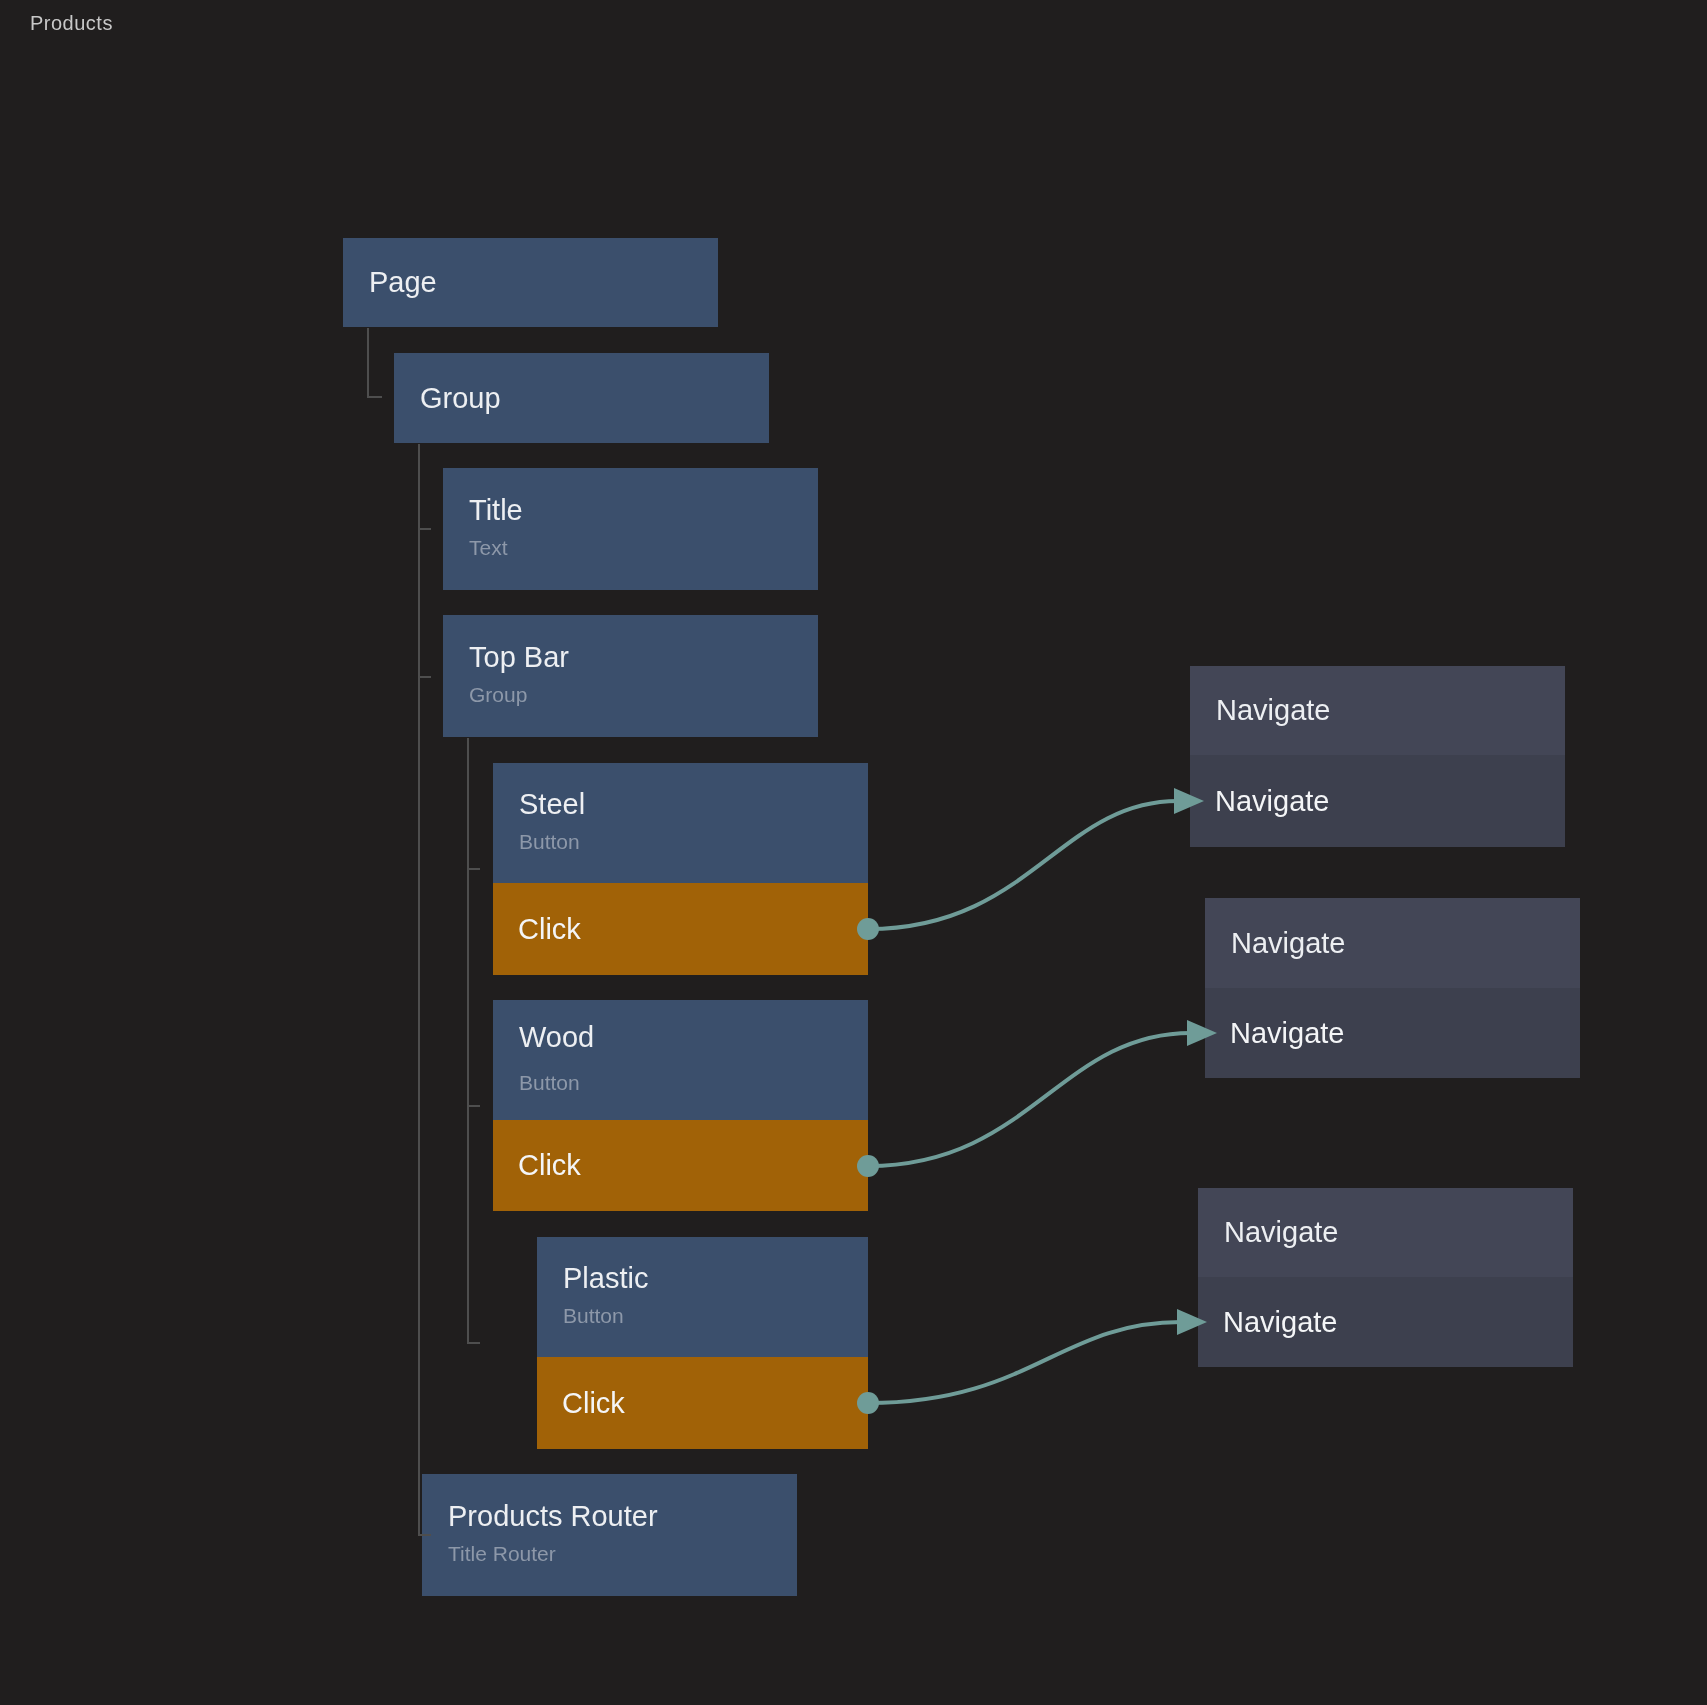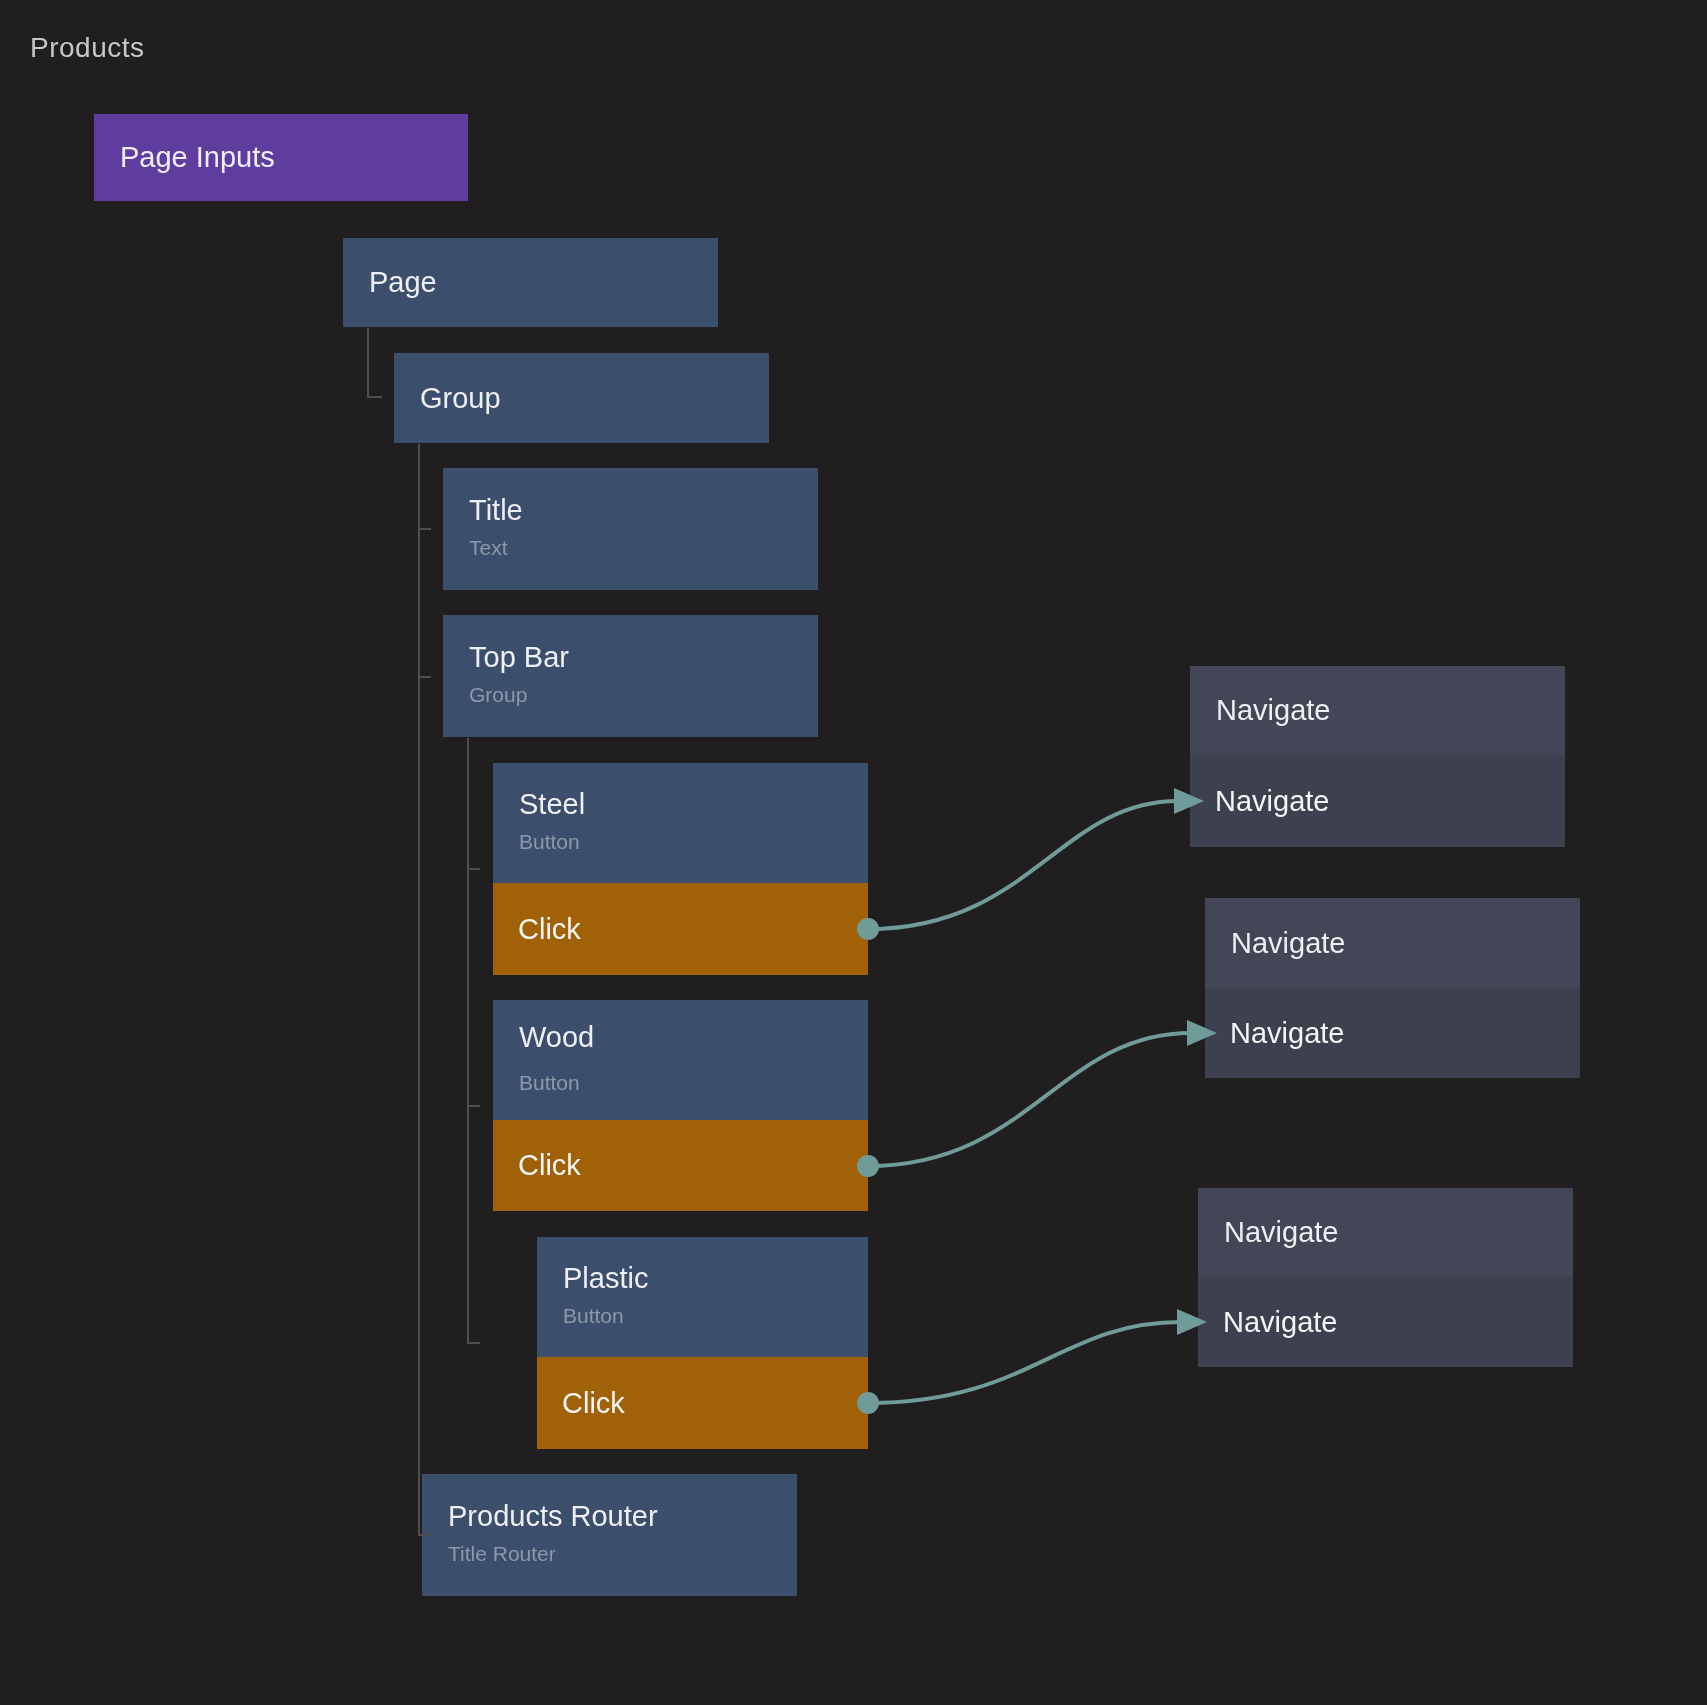--- a/index.html
+++ b/index.html
@@ -11,22 +11,22 @@
     position: relative;
     width: 1707px;
     height: 1705px;
     background: #201e1e;
     overflow: hidden;
     font-family: "Liberation Sans", "DejaVu Sans", sans-serif;
   }
   .canvas-title {
     position: absolute;
     left: 30px;
-    top: 32px;
-    font-size: 28px;
+    top: 12px;
+    font-size: 20px;
     color: #c8c8c8;
     letter-spacing: 0.5px;
   }
   .edges {
     position: absolute;
     left: 0;
     top: 0;
     z-index: 3;
     pointer-events: none;
   }
@@ -73,25 +73,20 @@
     white-space: nowrap;
   }
 </style>
 </head>
 <body>
 
 <div class="canvas">
 
   <div class="canvas-title">Products</div>
 
-  <div class="node purple" style="left:94px; top:114px; width:374px;">
-    <div class="head" style="height:87px;">
-      <span class="node-title">Page Inputs</span>
-    </div>
-  </div>
 
   <div class="node blue" style="left:343px; top:238px;border-radius:24px;">
     <div class="head" style="height:89px;">
       <span class="node-title">Page</span>
     </div>
   </div>
 
   <div class="node blue" style="left:394px; top:353px;">
     <div class="head" style="height:90px;">
       <span class="node-title">Group</span>

